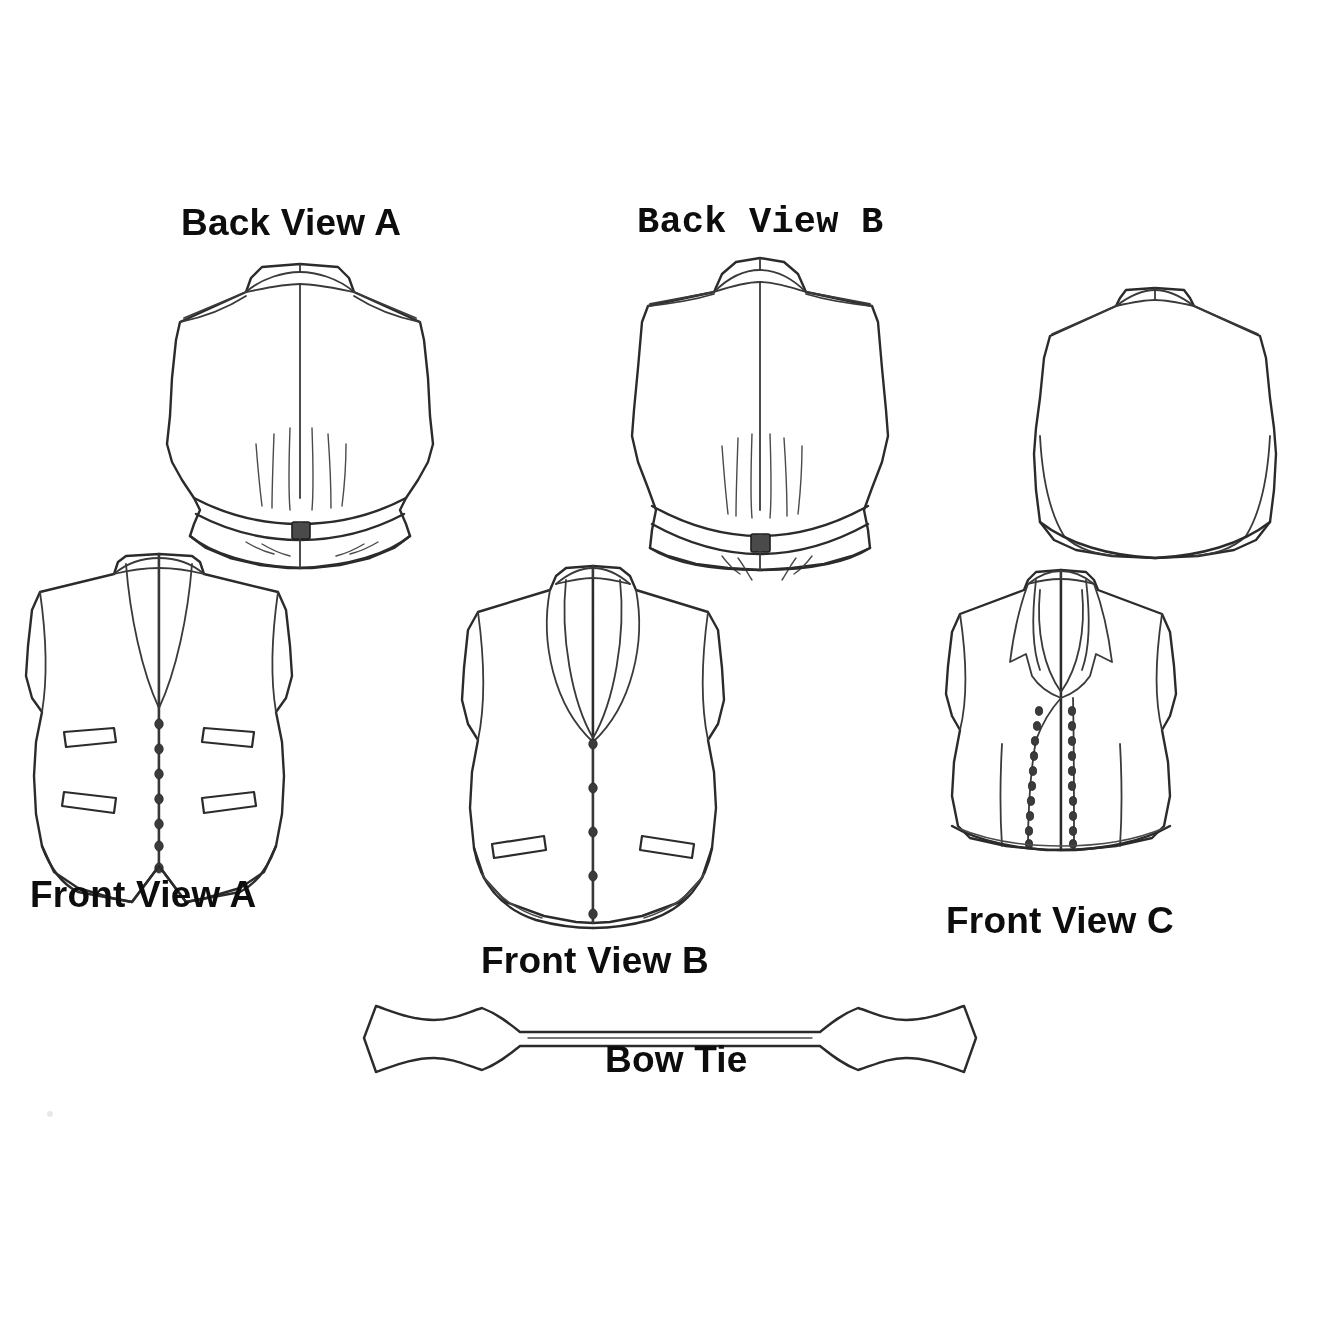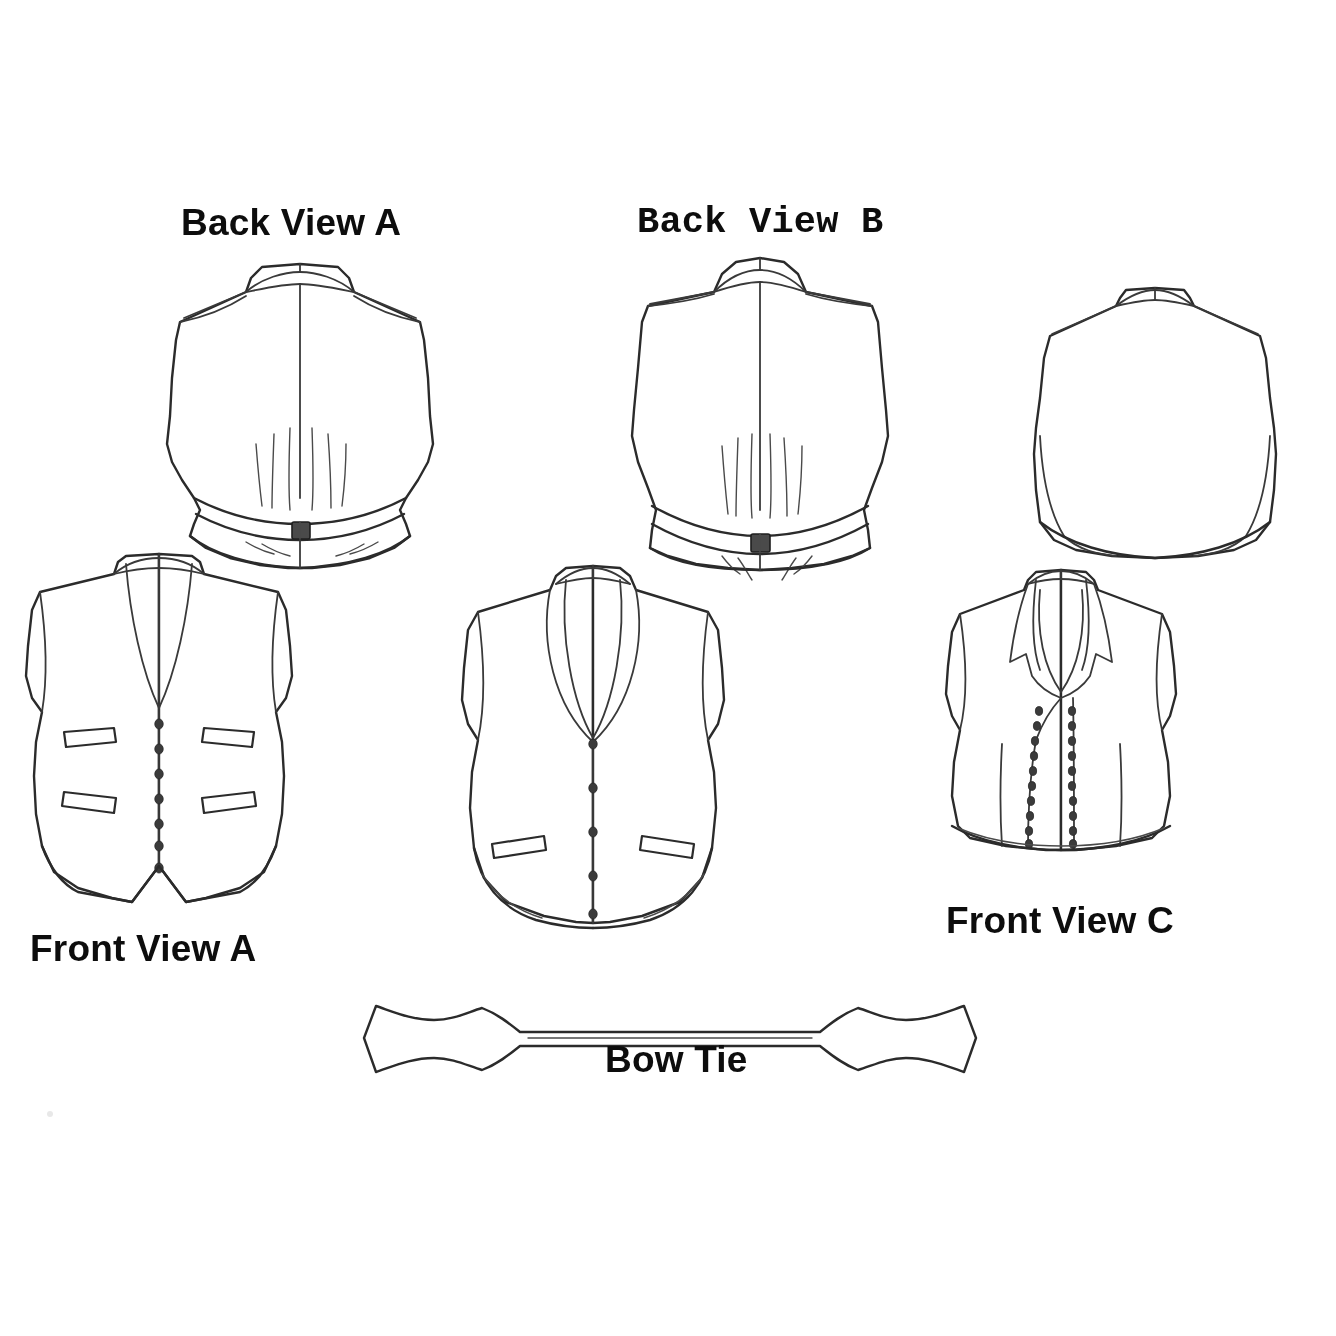--- a/index.html
+++ b/index.html
@@ -268,21 +268,21 @@
 
       <path class="welt" d="M50,256 L102,262 L100,277 L48,270 Z"></path>
 
       <path class="welt" d="M188,262 L240,256 L242,270 L190,277 Z"></path>
 
       <path class="ln" d="M28,310 C36,332 48,348 64,356 L118,366 L145,330"></path>
       <path class="ln" d="M262,310 C254,332 242,348 226,356 L172,366 L145,330"></path>
     </svg>
   </div>
 
-  <div class="view-label" style="left:30px; top:930px;text-align:center;">Front View A</div>
+  <div class="view-label" style="left:30px; top:876px;text-align:center;">Front View A</div>
 
   <div class="fig" style="left:448px; top:556px;">
     <svg width="290" height="380" viewBox="0 0 290 380" aria-hidden="true">
 
       <path class="body-fill" d="
         M145,10
         L118,12 L108,20 L102,34
         L30,56 L20,74
         L16,112 L14,144
         L20,168 L30,184
@@ -324,20 +324,21 @@
       <path class="welt" d="M44,288 L96,280 L98,294 L46,302 Z"></path>
       <path class="welt" d="M194,280 L246,288 L244,302 L192,294 Z"></path>
 
       <path class="ln" d="M26,292 C32,326 52,352 88,364 C110,370 130,372 145,372"></path>
       <path class="ln" d="M264,292 C258,326 238,352 202,364 C180,370 160,372 145,372"></path>
       <path class="ln-hair" d="M34,318 C48,340 68,354 94,362"></path>
       <path class="ln-hair" d="M256,318 C242,340 222,354 196,362"></path>
     </svg>
   </div>
 
+  <div class="view-label" style="left:481px; top:942px;">Front View B</div>
 
   <div class="fig" style="left:936px; top:558px;">
     <svg width="250" height="310" viewBox="0 0 250 310" aria-hidden="true">
 
       <path class="body-fill" d="
         M125,12
         L100,14 L92,22 L88,32
         L24,56 L16,74
         L12,108 L10,136
         L16,158 L24,172

